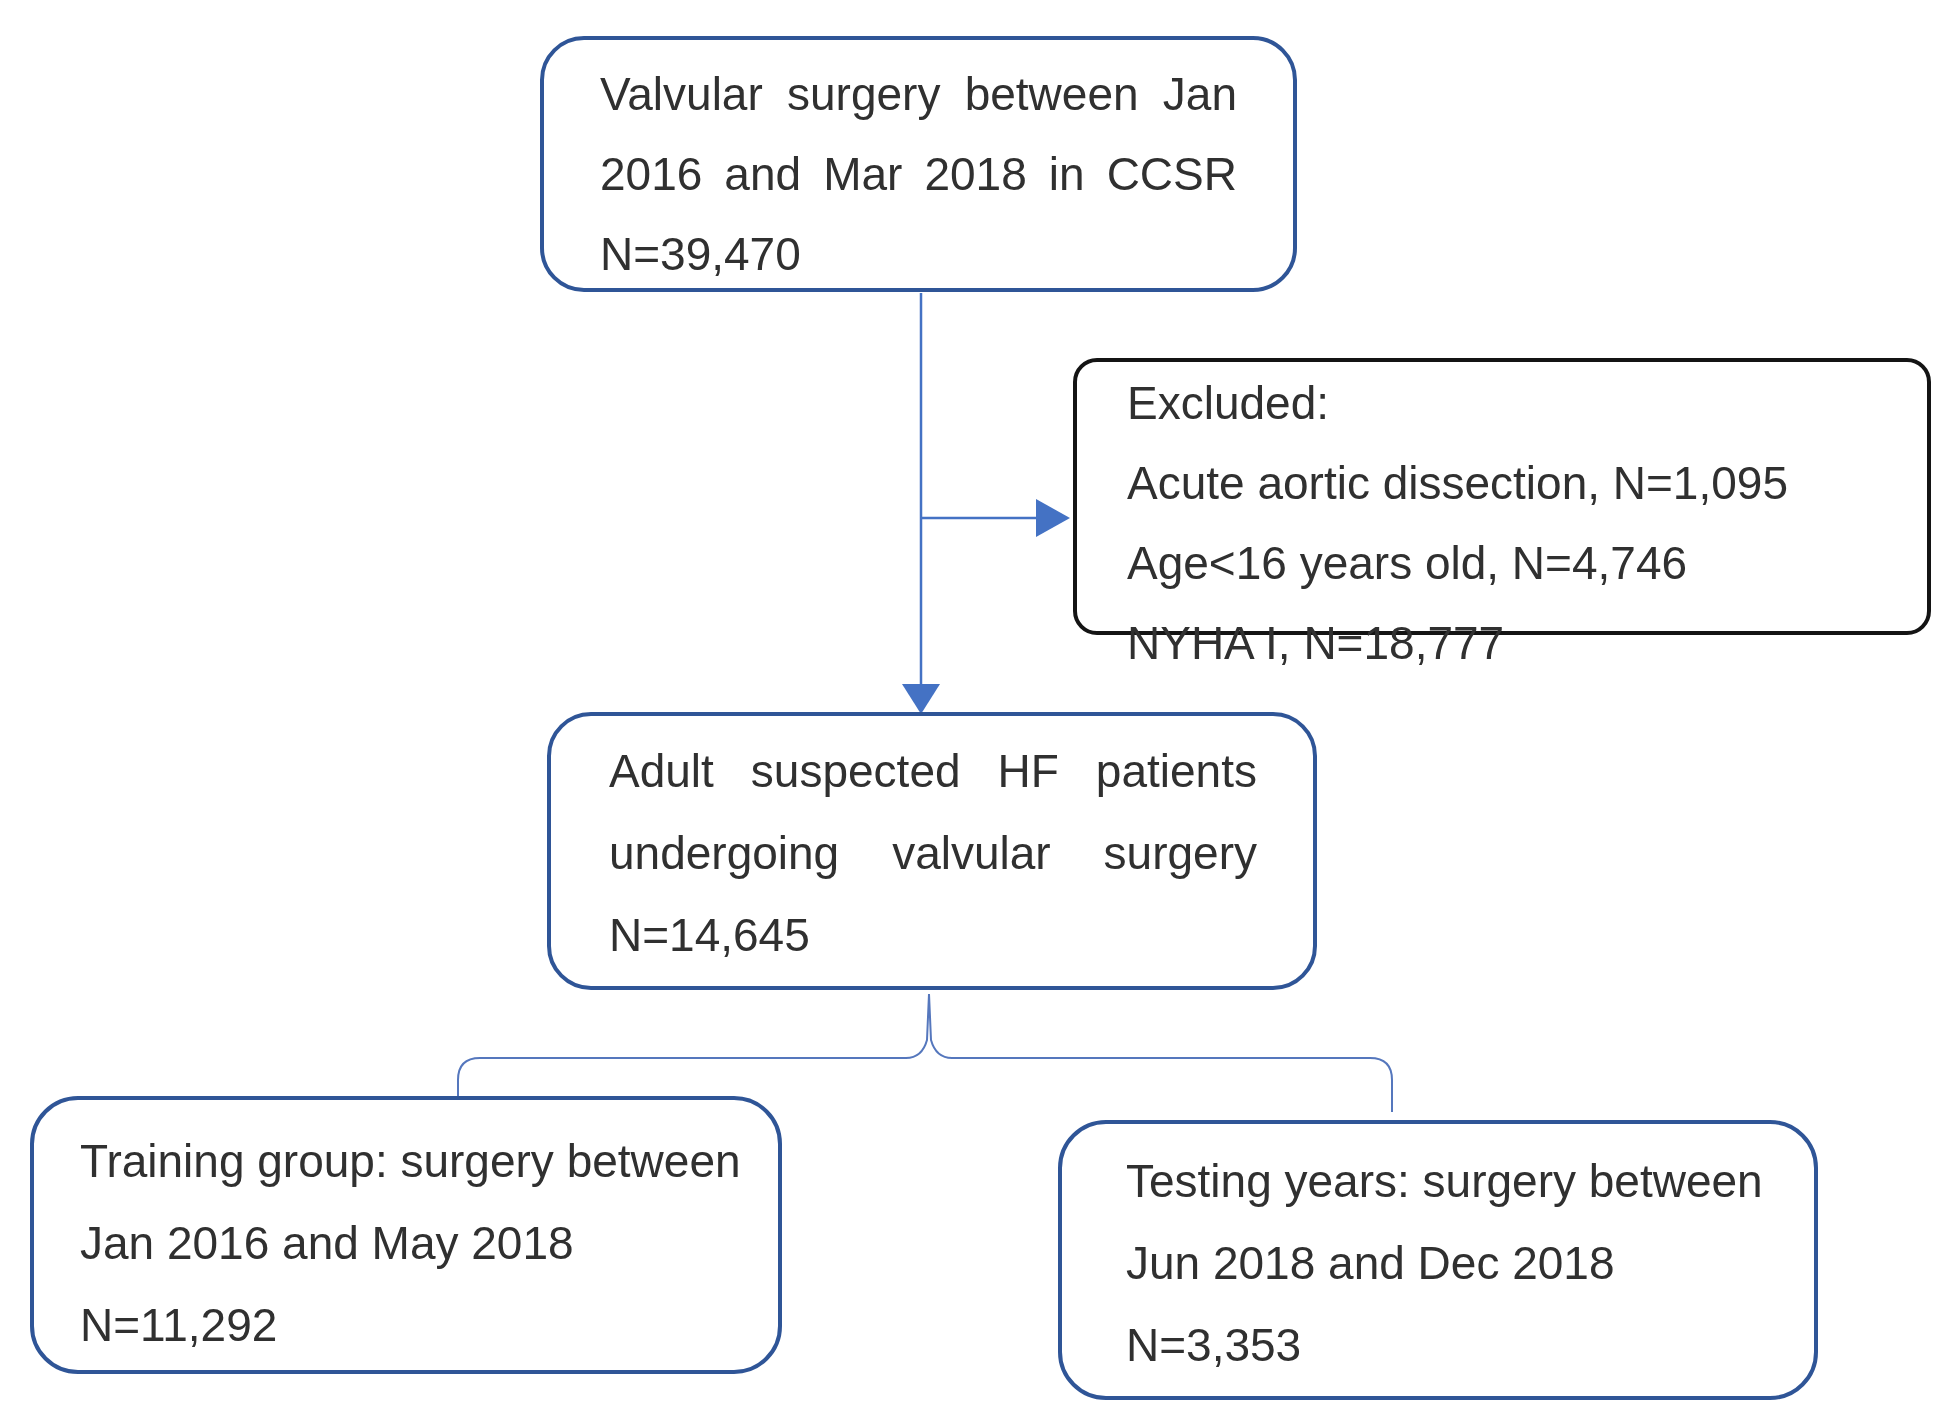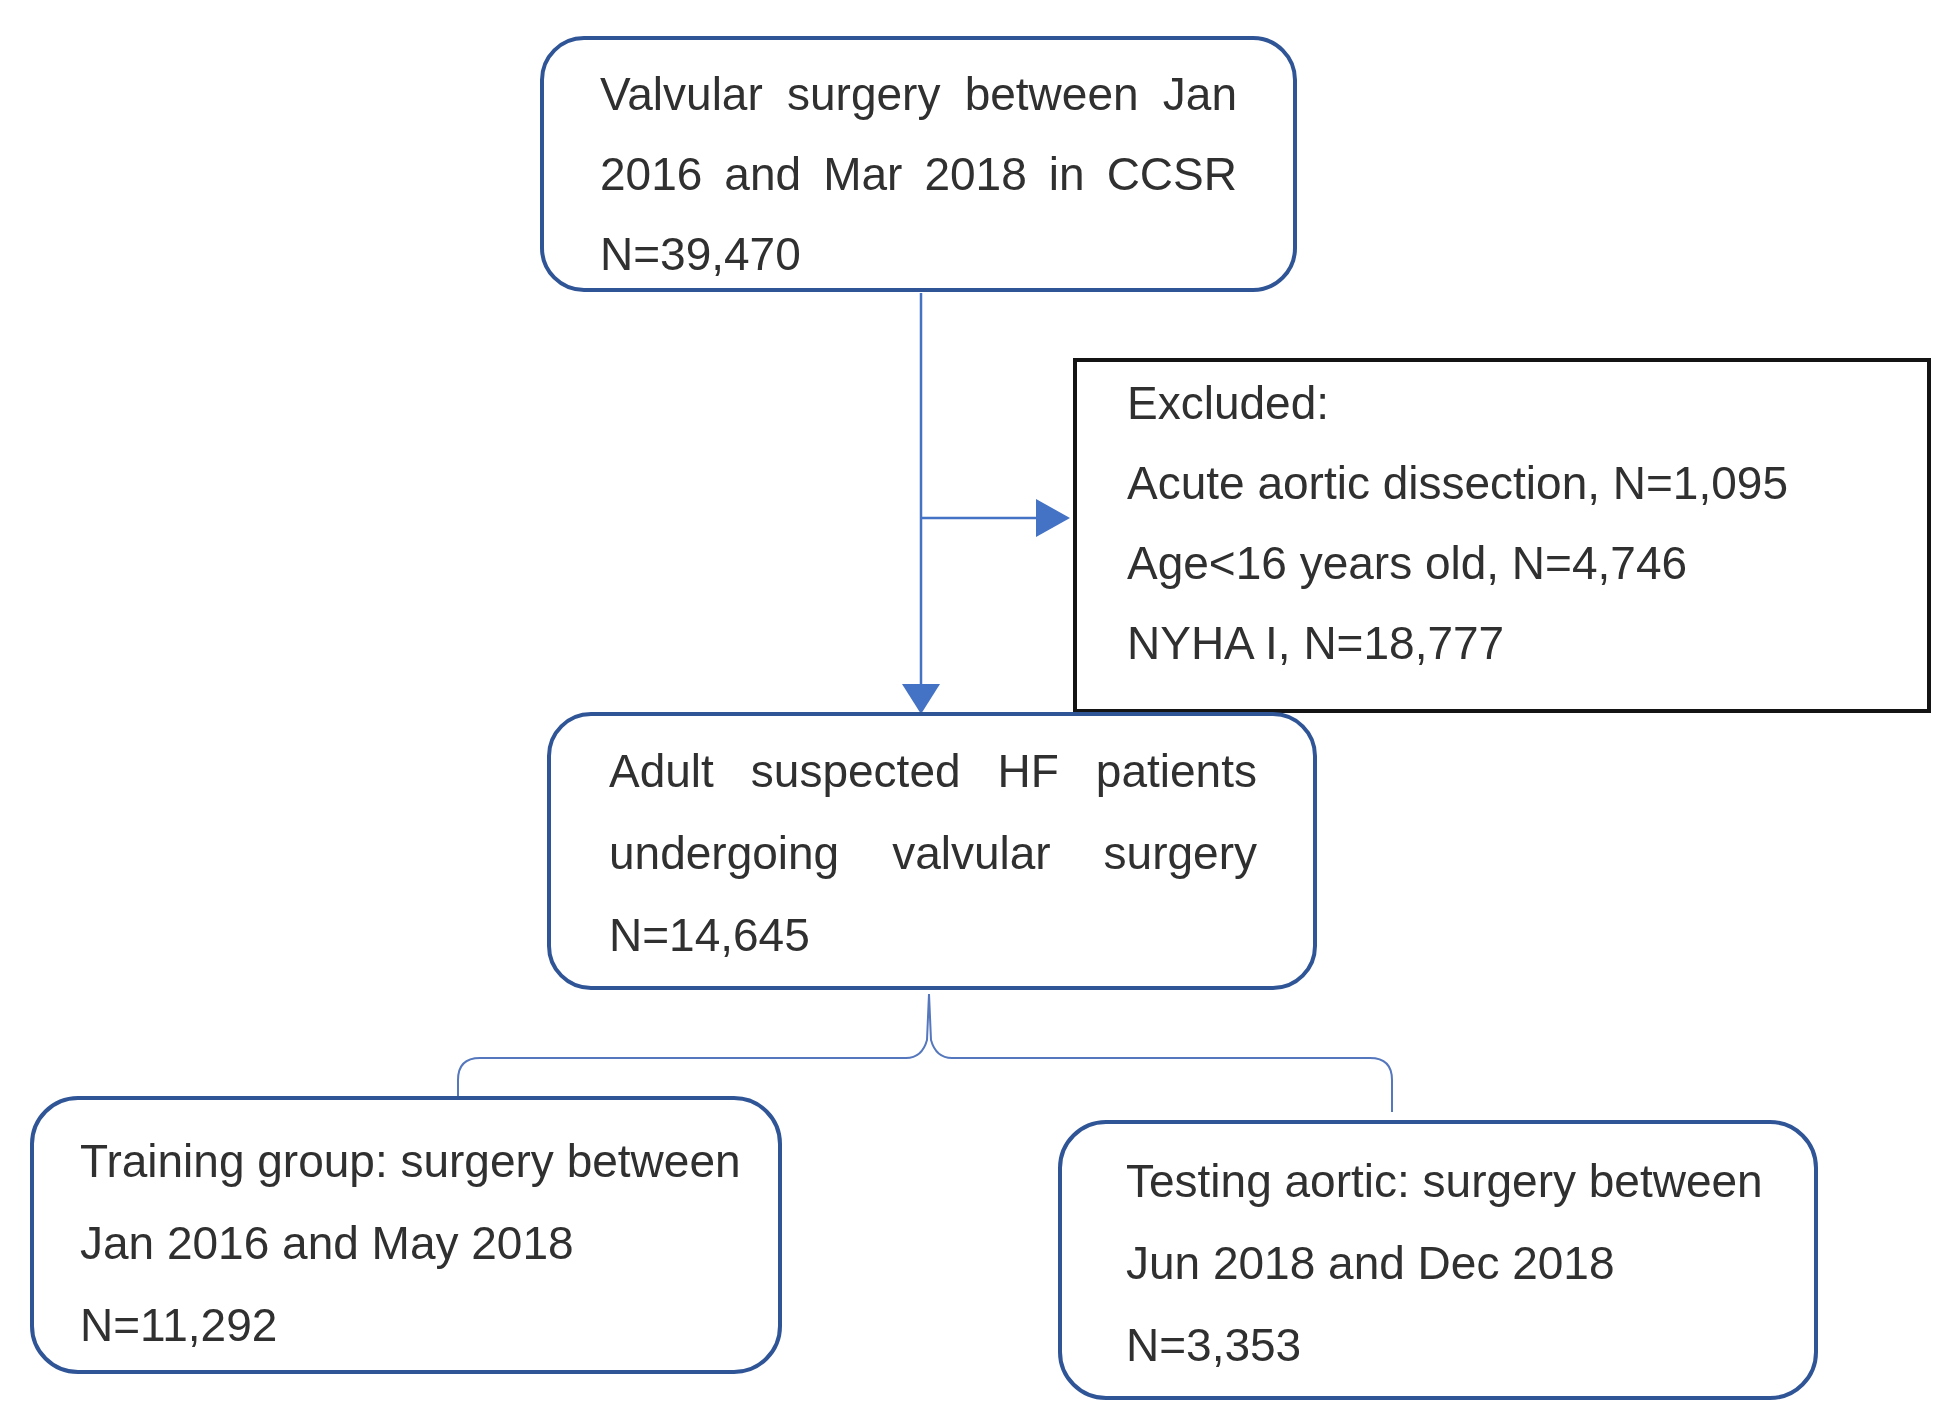--- a/index.html
+++ b/index.html
@@ -40,22 +40,23 @@
   .node-line.justify {
     white-space: normal;
     text-align: justify;
     text-align-last: justify;
   }
   #node-source {
     left: 540px; top: 36px; width: 757px; height: 256px;
     padding: 14px 56px 0 56px;
   }
   #node-excluded {
-    left: 1073px; top: 358px; width: 858px; height: 355px;
+    left: 1073px; top: 358px; width: 858px; height: 277px;
     padding: 1px 44px 0 50px;
+    border-radius: 24px;
   }
   #node-eligible {
     left: 547px; top: 712px; width: 770px; height: 278px;
     padding: 14px 56px 0 58px;
     line-height: 82px;
   }
   #node-training {
     left: 30px; top: 1096px; width: 752px; height: 278px;
     padding: 20px 40px 0 46px;
     line-height: 82px;
@@ -120,18 +121,18 @@
     <div class="node-line">N=14,645</div>
   </div>
 
   <div id="node-training" class="flow-node rounded">
     <div class="node-line">Training group: surgery between</div>
     <div class="node-line">Jan 2016 and May 2018</div>
     <div class="node-line">N=11,292</div>
   </div>
 
   <div id="node-testing" class="flow-node rounded">
-    <div class="node-line">Testing aortic: surgery between</div>
+    <div class="node-line">Testing years: surgery between</div>
     <div class="node-line">Jun 2018 and Dec 2018</div>
     <div class="node-line">N=3,353</div>
   </div>
 
 </div>
 
 </body></html>

